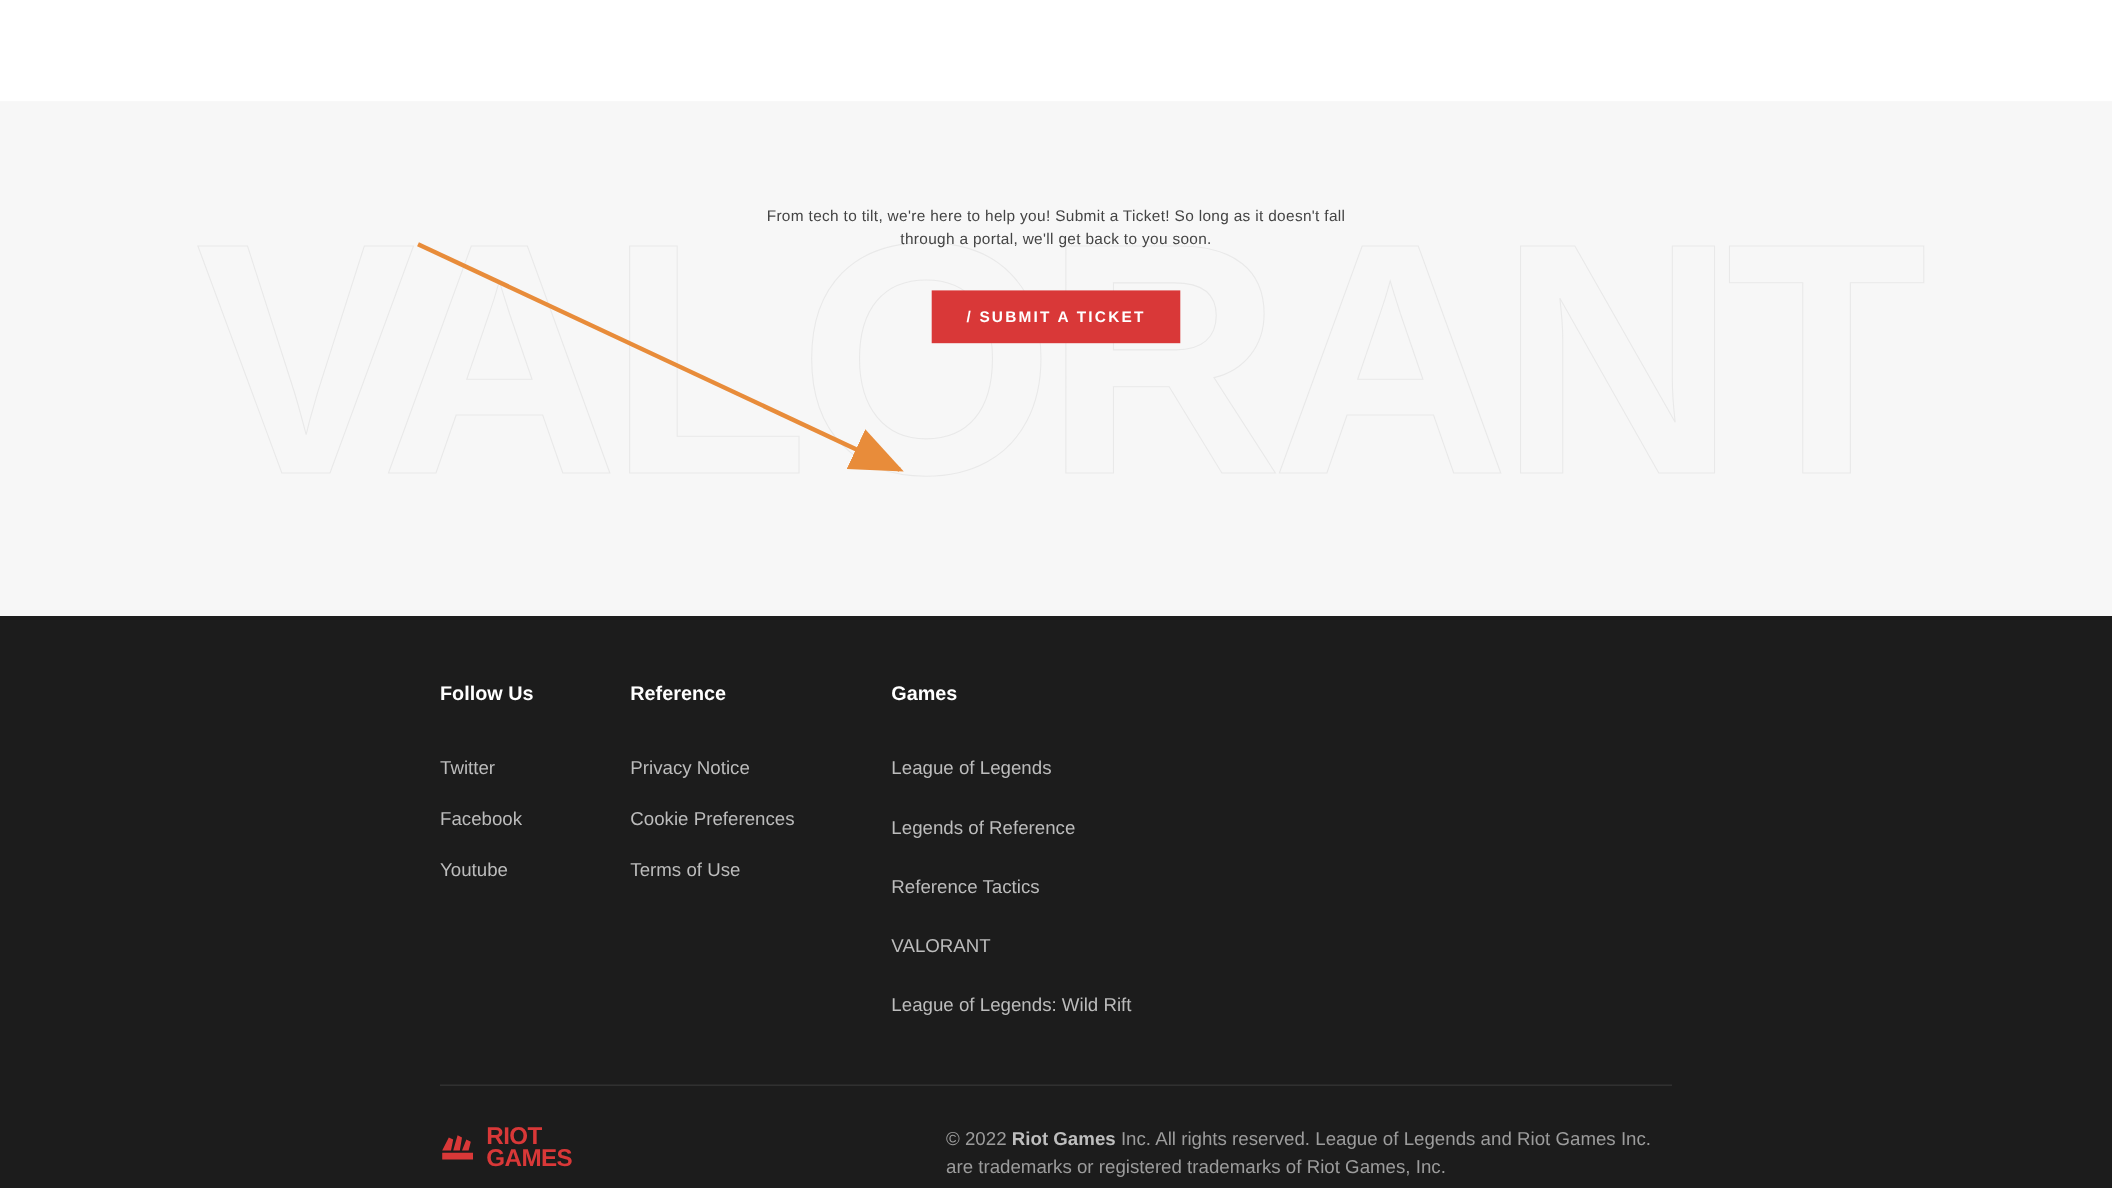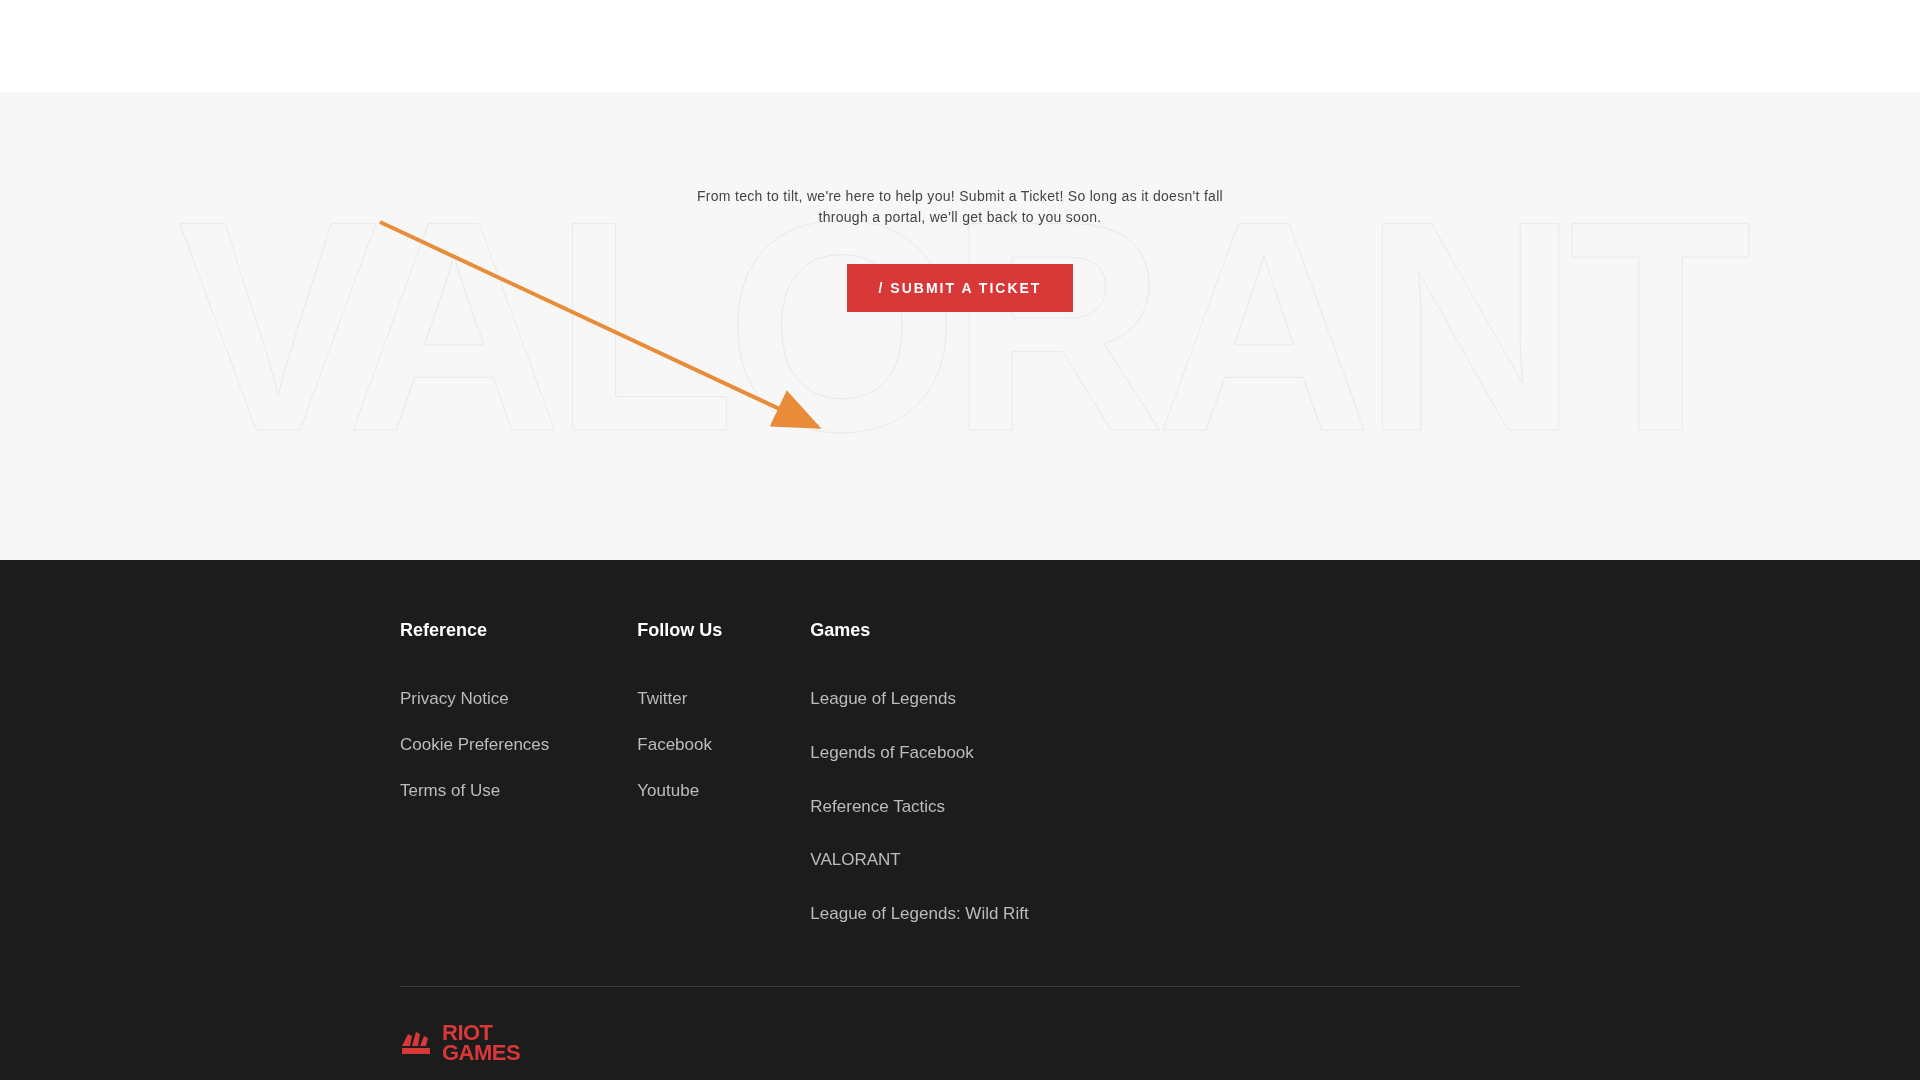--- a/index.html
+++ b/index.html
@@ -176,45 +176,48 @@
     <marker id="arrowhead" markerWidth="12" markerHeight="10" refX="11" refY="5" orient="auto">
       <polygon points="0 0, 12 5, 0 10" fill="#e88c3a"></polygon>
     </marker>
   </defs>
   <line x1="380" y1="130" x2="818" y2="335" stroke="#e88c3a" stroke-width="4" marker-end="url(#arrowhead)"></line>
 </svg>
 
 <footer class="footer">
   <div class="footer-inner">
     <div class="footer-col">
+      <div class="footer-col-title">Follow Us</div>
+      <a class="footer-link">Twitter</a>
+      <a class="footer-link">Facebook</a>
+      <a class="footer-link">Youtube</a>
+    </div>
+    <div class="footer-col">
       <div class="footer-col-title">Reference</div>
       <a class="footer-link">Privacy Notice</a>
       <a class="footer-link">Cookie Preferences</a>
       <a class="footer-link">Terms of Use</a>
     </div>
-    <div class="footer-col">
-      <div class="footer-col-title">Follow Us</div>
-      <a class="footer-link">Twitter</a>
-      <a class="footer-link">Facebook</a>
-      <a class="footer-link">Youtube</a>
-    </div>
     <div class="footer-col games">
       <div class="footer-col-title">Games</div>
       <a class="footer-link">League of Legends</a>
-      <a class="footer-link">Legends of Facebook</a>
+      <a class="footer-link">Legends of Reference</a>
       <a class="footer-link">Reference Tactics</a>
       <a class="footer-link">VALORANT</a>
       <a class="footer-link">League of Legends: Wild Rift</a>
     </div>
   </div>
   <hr class="footer-divider">
   <div class="footer-bottom">
     <div class="riot-logo">
       <svg width="34" height="30" viewBox="0 0 34 30">
         <path d="M2 18 L8 6 L12 8 L10 18 Z M12 18 L16 4 L20 6 L18 18 Z M20 18 L24 8 L28 10 L26 18 Z M2 20 L30 20 L30 26 L2 26 Z" fill="#d93838"></path>
       </svg>
       <div class="riot-logo-text">
         <div>RIOT</div>
         <div>GAMES</div>
       </div>
     </div>
+    <div class="copyright">
+      <span>© 2022 </span><strong>Riot Games</strong><span> Inc. All rights reserved. League of Legends and Riot Games Inc. are trademarks or registered trademarks of Riot Games, Inc.</span>
+    </div>
   </div>
 </footer>
 
 </body></html>

